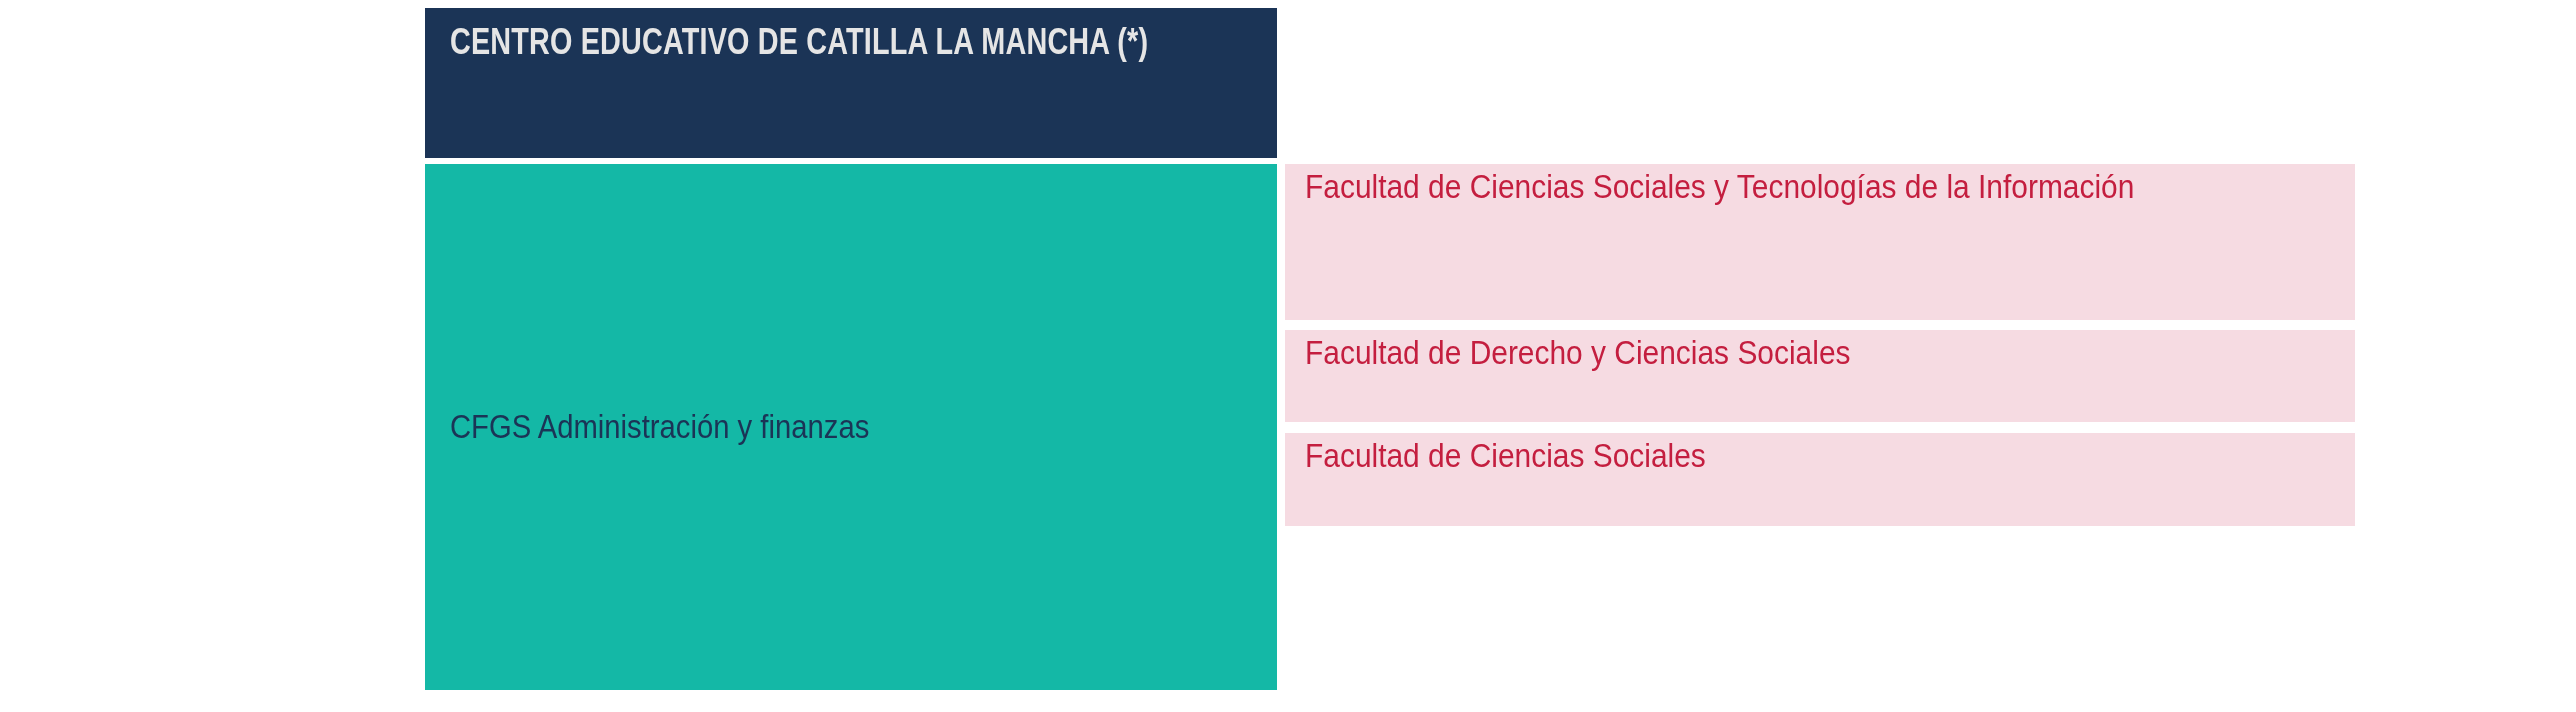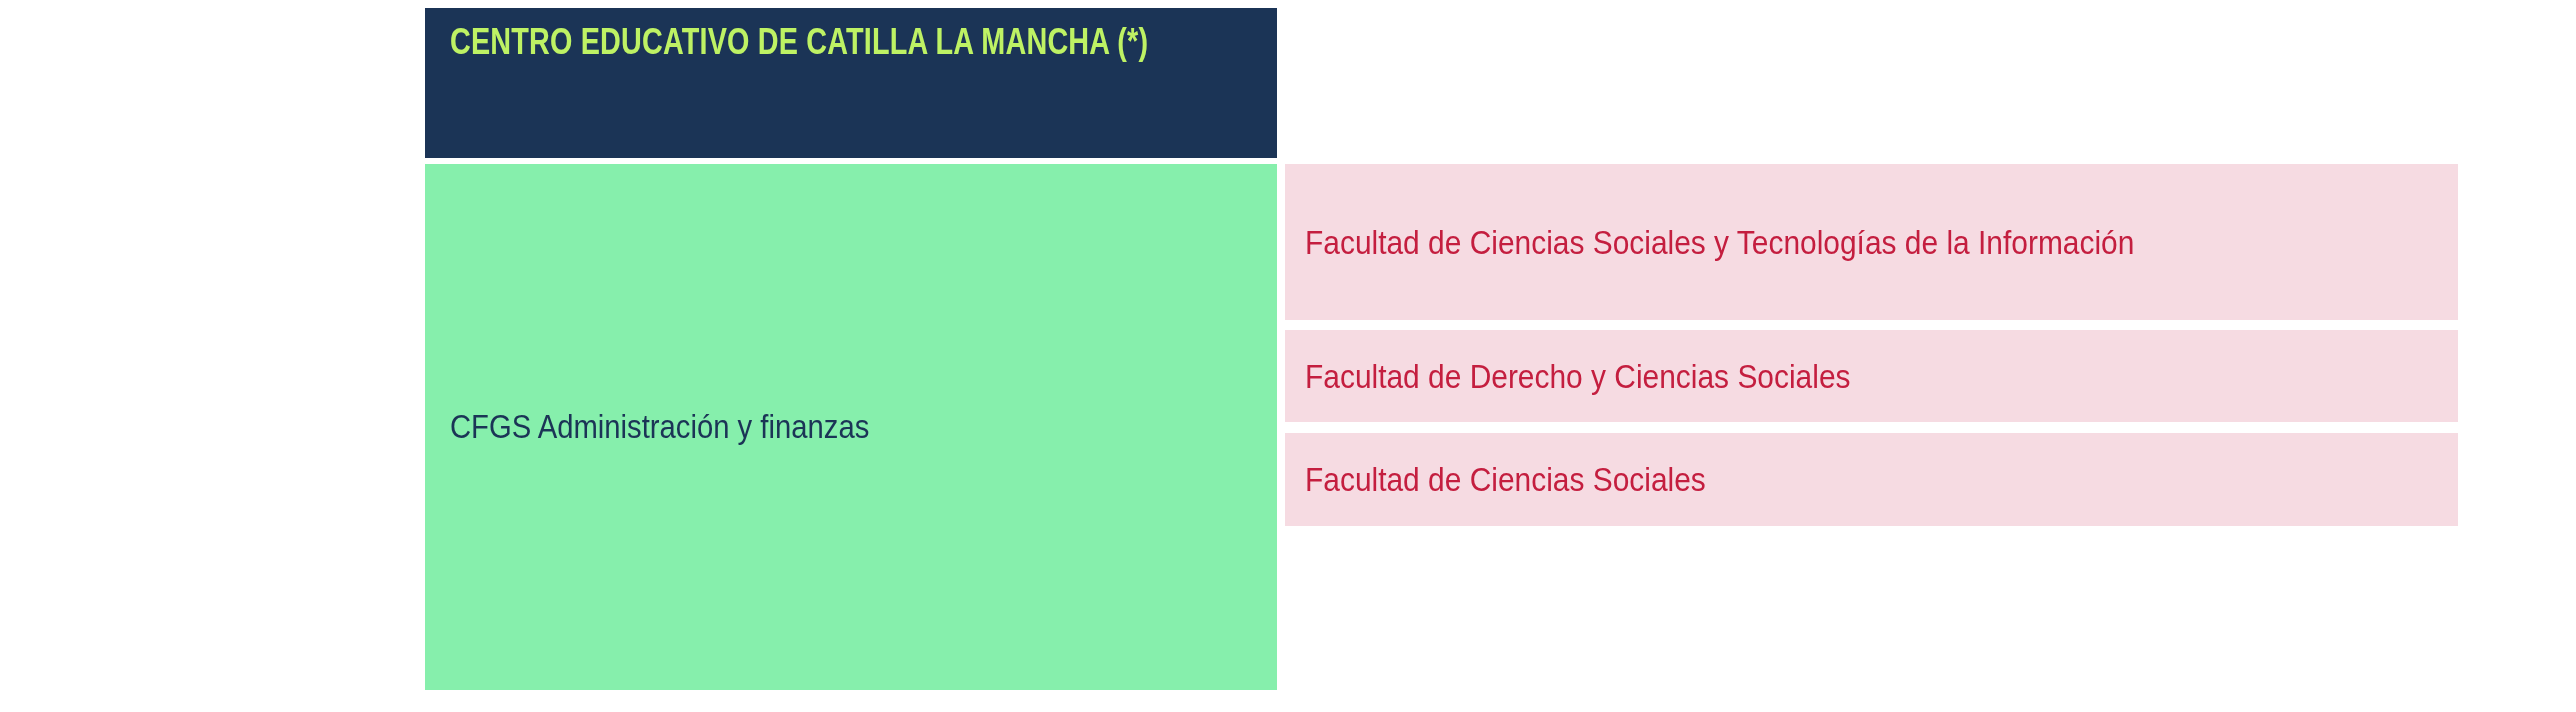--- a/index.html
+++ b/index.html
@@ -29,21 +29,21 @@
     top: 0;
     width: 100%;
     height: 150px;
   }
   .th {
     position: absolute;
     top: 0;
     height: 150px;
     box-sizing: border-box;
     padding: 13.8px 23px 0 24.5px;
-    color: #bef264;
+    color: #e5e5e5;
     font-weight: bold;
     font-size: 36px;
     line-height: 1.16;
     letter-spacing: 0.2px;
     font-stretch: condensed;
     transform-origin: left top;
   }
   .th-inner {
     display: block;
     transform: scaleX(0.80);
@@ -70,21 +70,21 @@
     width: 100%;
     height: 526px;
   }
 
   .td-left {
     position: absolute;
     left: 0;
     top: 0;
     width: 852px;
     height: 526px;
-    background: #86efac;
+    background: #14b8a6;
     display: flex;
     align-items: center;
     box-sizing: border-box;
     padding: 0 23px 0 24.5px;
   }
   .td-left-text {
     display: block;
     color: #1b3456;
     font-size: 34px;
     line-height: 1.22;
@@ -97,26 +97,26 @@
   .right-col {
     position: absolute;
     left: 860px;
     top: 0;
     width: 1275px;
     height: 526px;
   }
   .pink-cell {
     position: absolute;
     left: 0;
-    width: 1173px;
+    width: 1070px;
     background: #f6dbe2;
     box-sizing: border-box;
     padding: 0 21.5px 0 20px;
     display: flex;
-    align-items: center;
+    align-items: flex-start;
   }
   .pink-text {
     display: block;
     color: #c41e3f;
     font-size: 34px;
     line-height: 1.30;
     font-stretch: condensed;
     transform: scaleX(0.88);
     transform-origin: left center;
     width: 113%;

